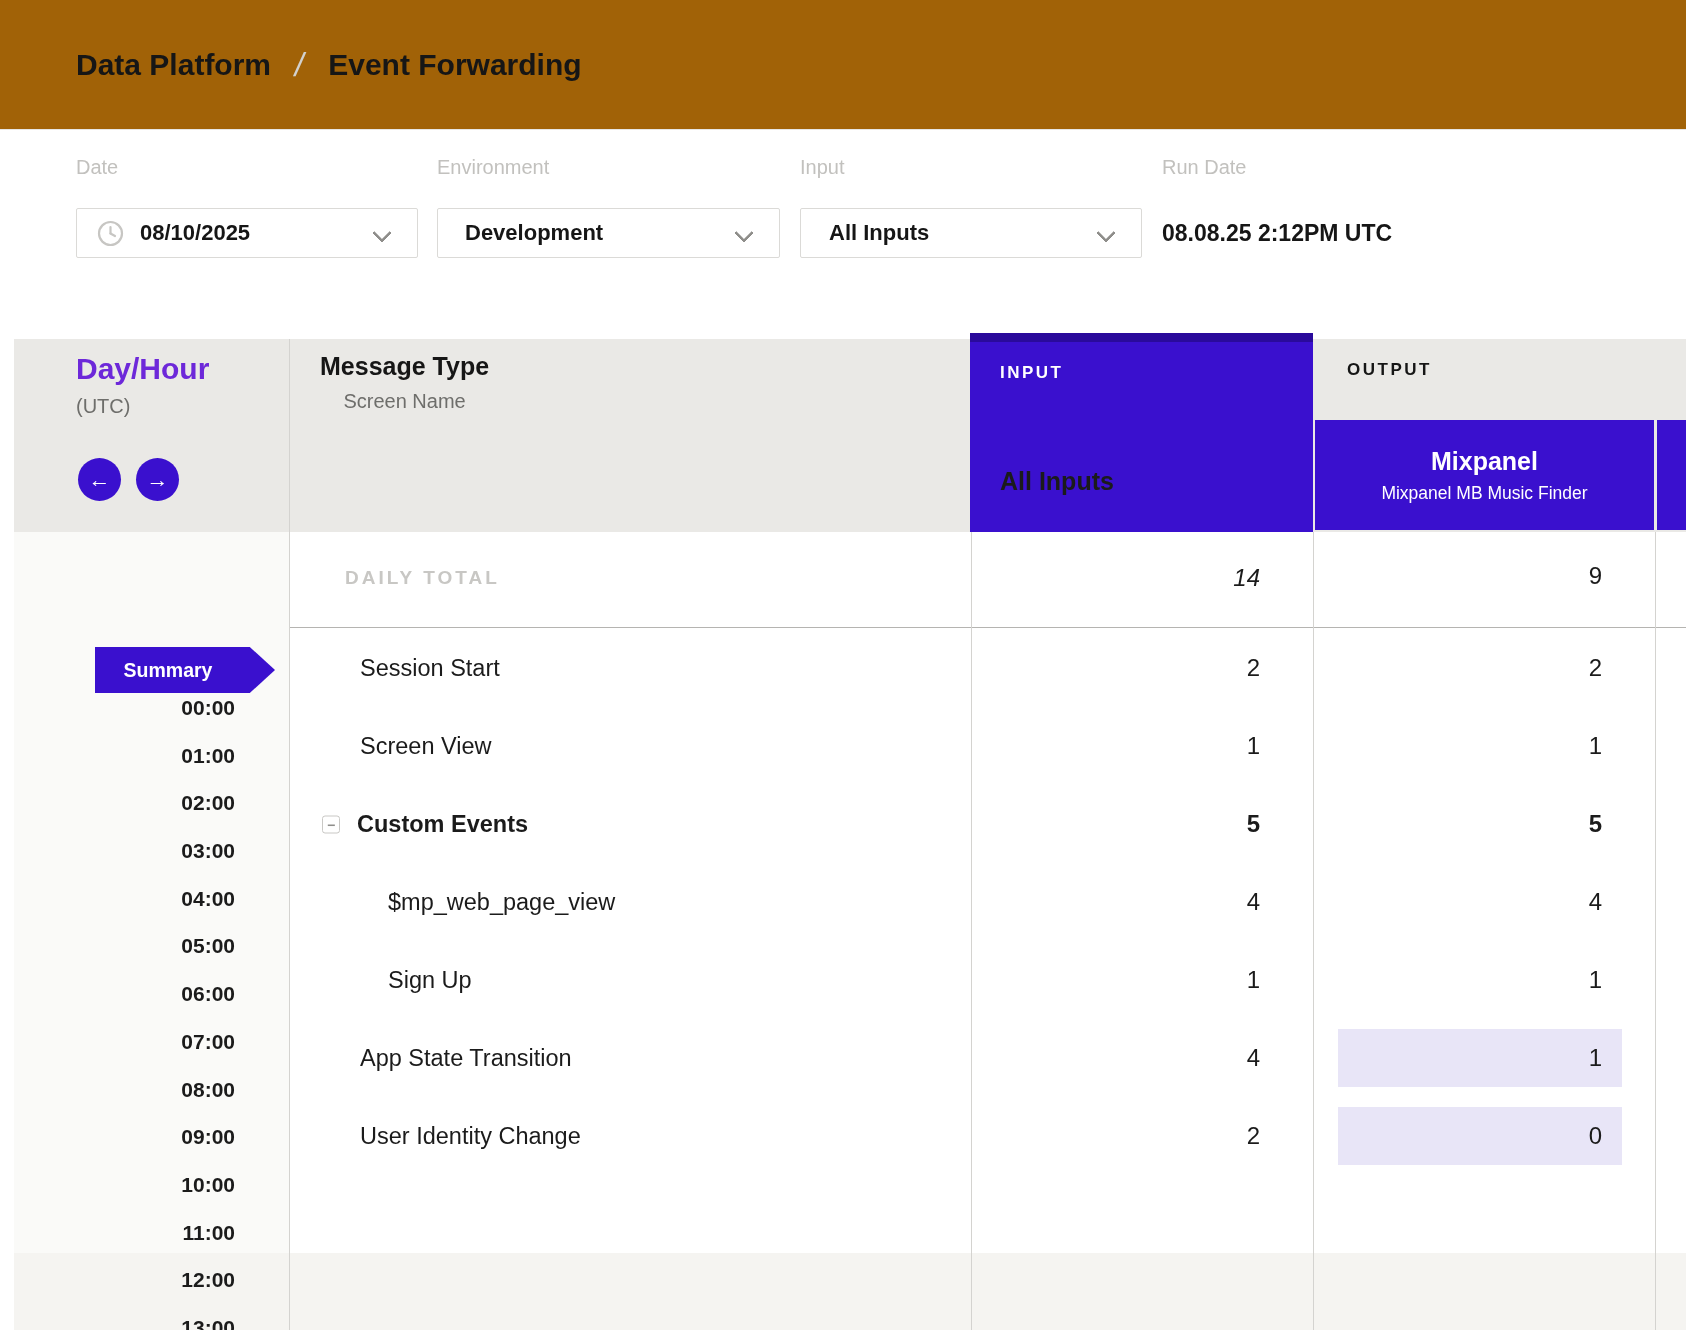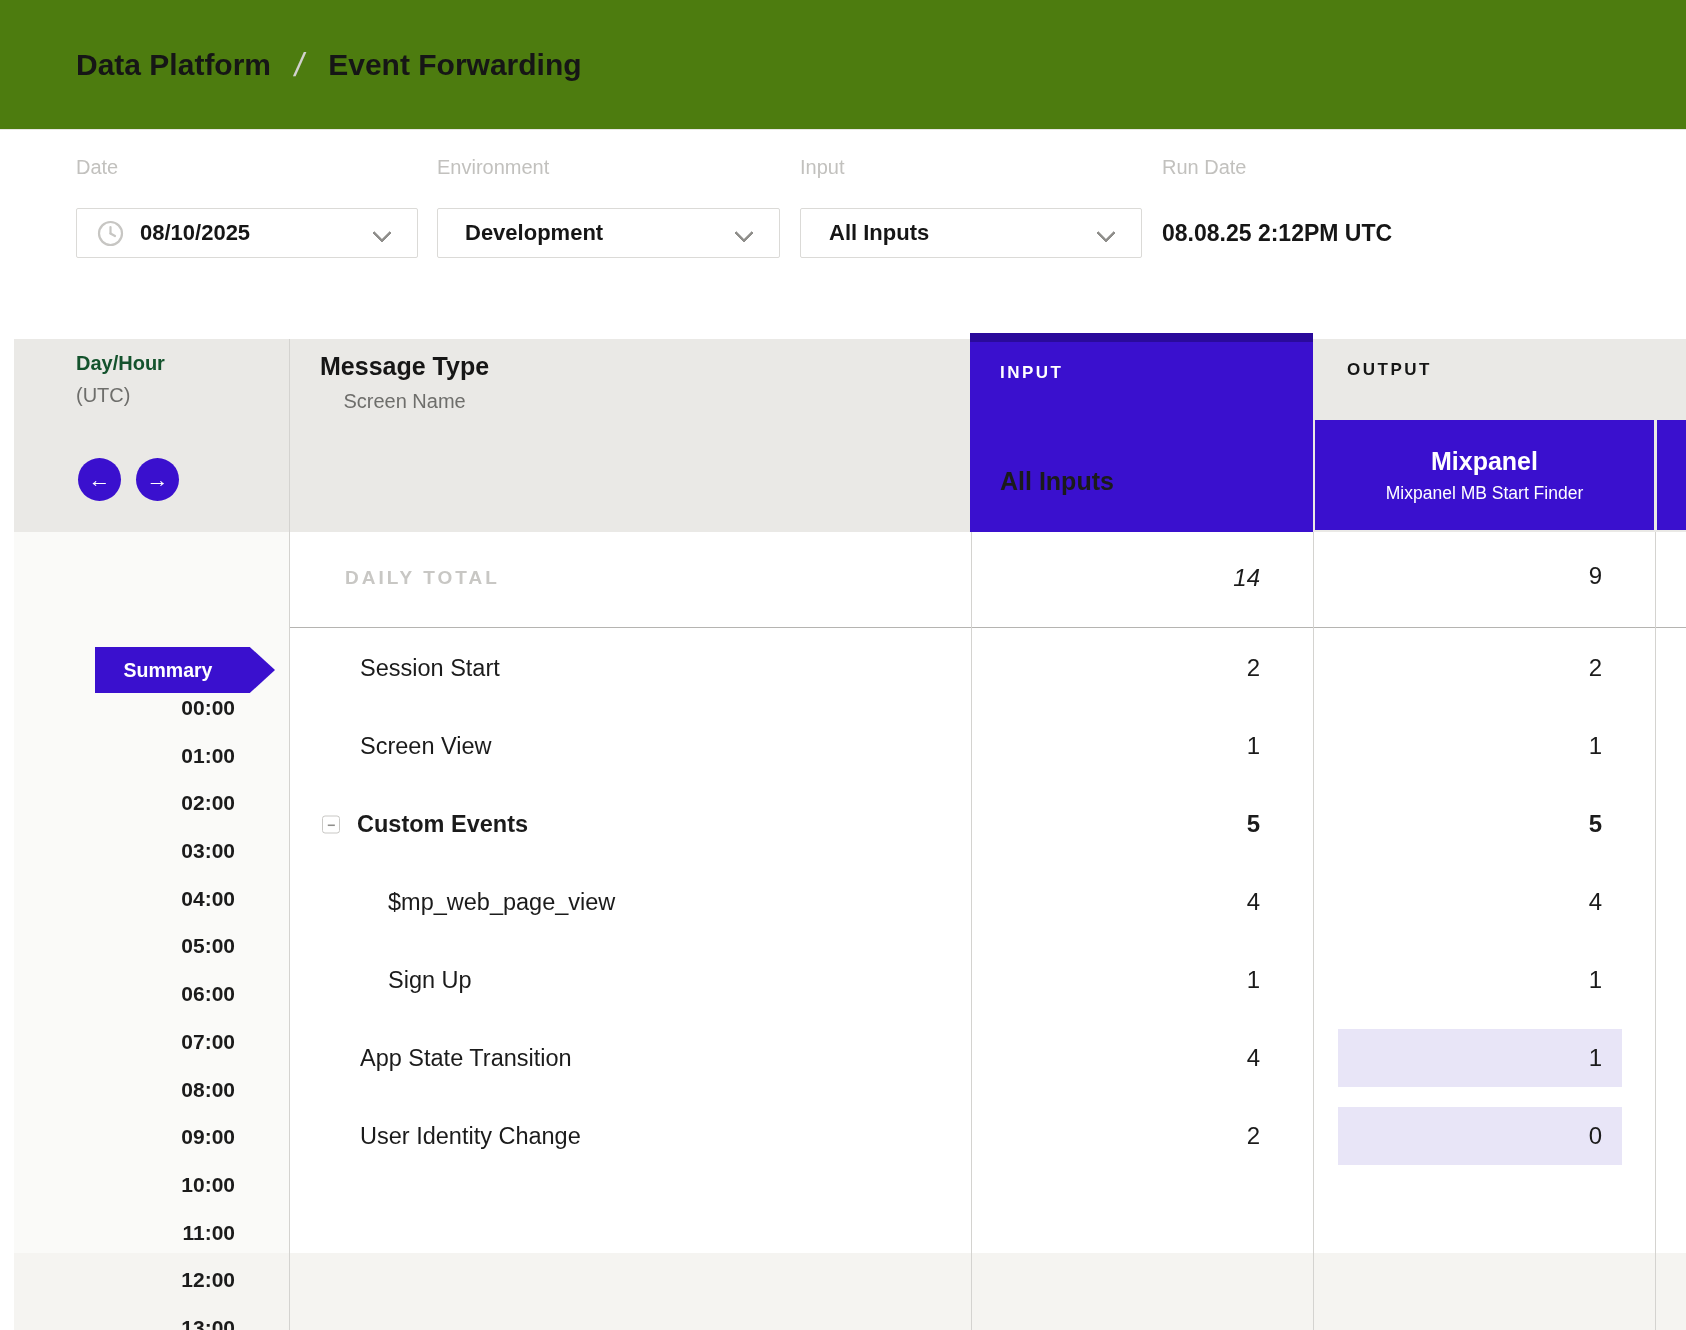--- a/index.html
+++ b/index.html
@@ -3,21 +3,21 @@
 <meta charset="utf-8">
 <style>
   * { margin:0; padding:0; box-sizing:border-box; }
   html,body { background:#ffffff; }
   #page {
     position:relative; width:1686px; height:1330px; overflow:hidden;
     background:#ffffff; font-family:"Liberation Sans", sans-serif; color:#1b1b1b;
   }
   
   .topbar { position:absolute; left:0; top:0; width:1686px; height:130px;
-            background:#4d7c0f; border-bottom:1px solid #e7e6e3; }
+            background:#a16207; border-bottom:1px solid #e7e6e3; }
   .breadcrumb { position:absolute; left:76px; top:0; height:130px;
                 display:flex; align-items:center; gap:24px;
                 font-size:30px; font-weight:600; color:#161616; }
   .crumb-sep { color:#d2d1ce; font-weight:400; font-size:33px; transform:skewX(-10deg); }
   
   .filter-label { position:absolute; top:156px; font-size:20px; color:#c2c1be; }
   .fl-date { left:76px; } .fl-env { left:437px; } .fl-input { left:800px; } .fl-run { left:1162px; }
   .field { position:absolute; top:208px; height:50px; background:#fff;
            border:1px solid #dbdad7; border-radius:2px;
            display:flex; align-items:center; cursor:pointer; }
@@ -27,21 +27,21 @@
   .field-value { font-size:22px; font-weight:700; color:#161616; }
   .chevron { position:absolute; right:28px; top:17px; width:14px; height:14px;
              border-right:3px solid #8f8e8b; border-bottom:3px solid #8f8e8b;
              border-radius:1px; transform:rotate(45deg); }
   .clock { margin-right:16px; display:block; }
   .run-value { position:absolute; left:1162px; top:208px; height:50px;
                display:flex; align-items:center; font-size:23px; font-weight:700; color:#161616; }
   
   .header-band { position:absolute; left:14px; top:339px; width:1672px; height:193px; background:#eae9e6; }
   .dayhour-head { position:absolute; left:76px; top:352px; }
-  .dayhour-head .t { font-size:20px; font-weight:700; color:#14532d; }
+  .dayhour-head .t { font-size:30px; font-weight:700; color:#6d28d9; }
   .dayhour-head .s { font-size:20px; color:#6e6e6b; margin-top:9px; }
   .nav-buttons { position:absolute; left:78px; top:458px; display:flex; gap:15px; }
   .nav-btn { width:43px; height:43px; border-radius:50%; background:#3a10ce; color:#fff;
              display:flex; align-items:center; justify-content:center; font-size:22px;
              border:none; cursor:pointer; }
   .msgtype-head { position:absolute; left:320px; top:352px; text-align:center; }
   .msgtype-head .t { font-size:25px; font-weight:700; color:#161616; }
   .msgtype-head .s { font-size:20px; color:#6e6e6b; margin-top:9px; }
   .input-block { position:absolute; left:970px; top:333px; width:343px; height:199px;
                  background:#3a10ce; border-top:9px solid #2a0a9b; color:#fff; cursor:pointer; }
@@ -155,21 +155,21 @@
 
   <div class="input-block">
     <div class="lbl">INPUT</div>
     <div class="val">All Inputs</div>
   </div>
 
   <div class="output-label">OUTPUT</div>
 
   <div class="mixpanel-block">
     <div class="t">Mixpanel</div>
-    <div class="s">Mixpanel MB Start Finder</div>
+    <div class="s">Mixpanel MB Music Finder</div>
   </div>
   <div class="partial-block"></div>
 
   <div class="hourcol-bg"></div>
   <div class="footer-band"></div>
 
   <div class="daily-label">DAILY TOTAL</div>
   <div class="daily-in">14</div>
   <div class="daily-out">9</div>
   <div class="daily-border"></div>

